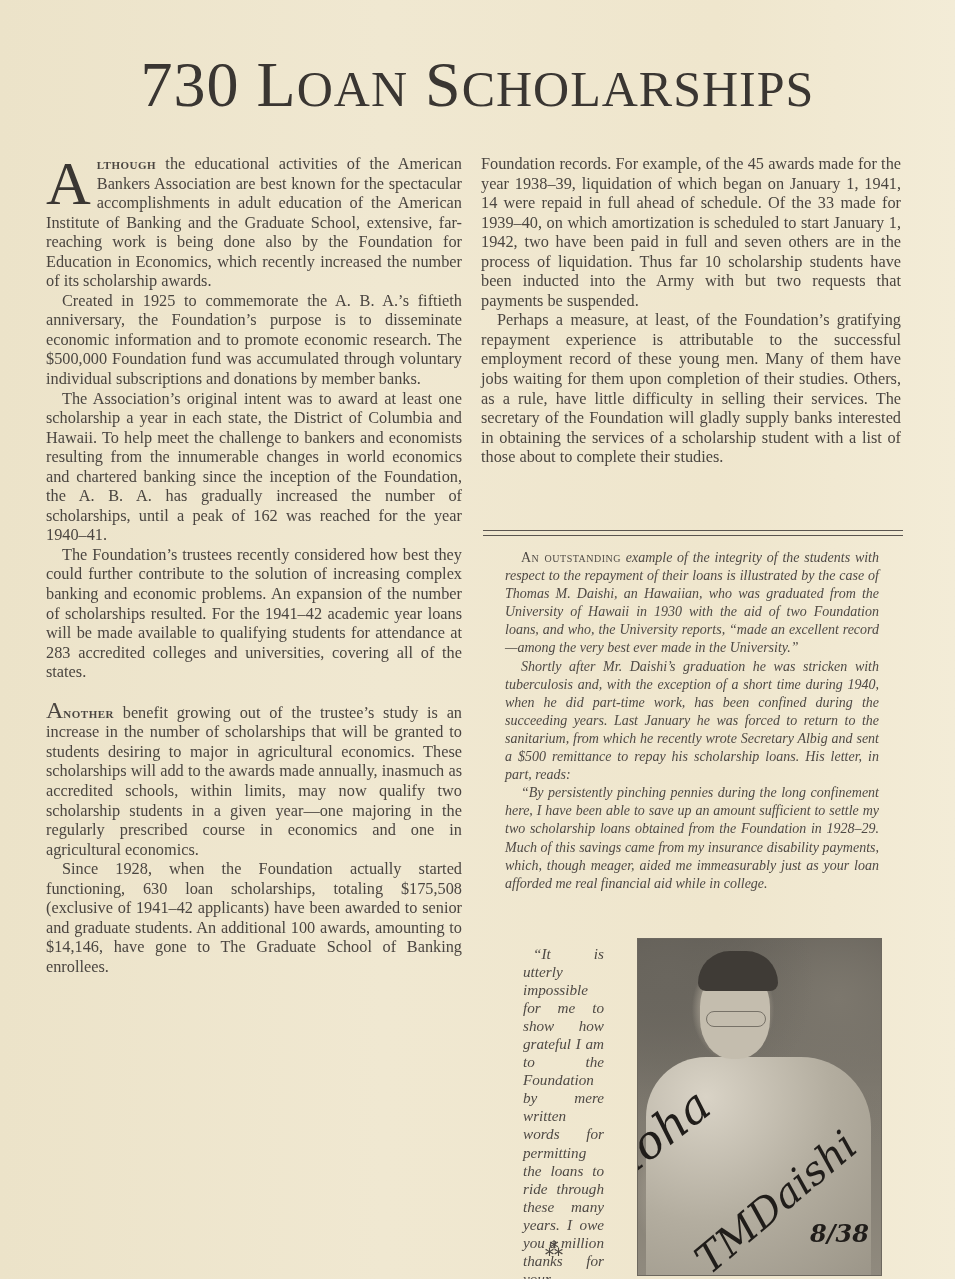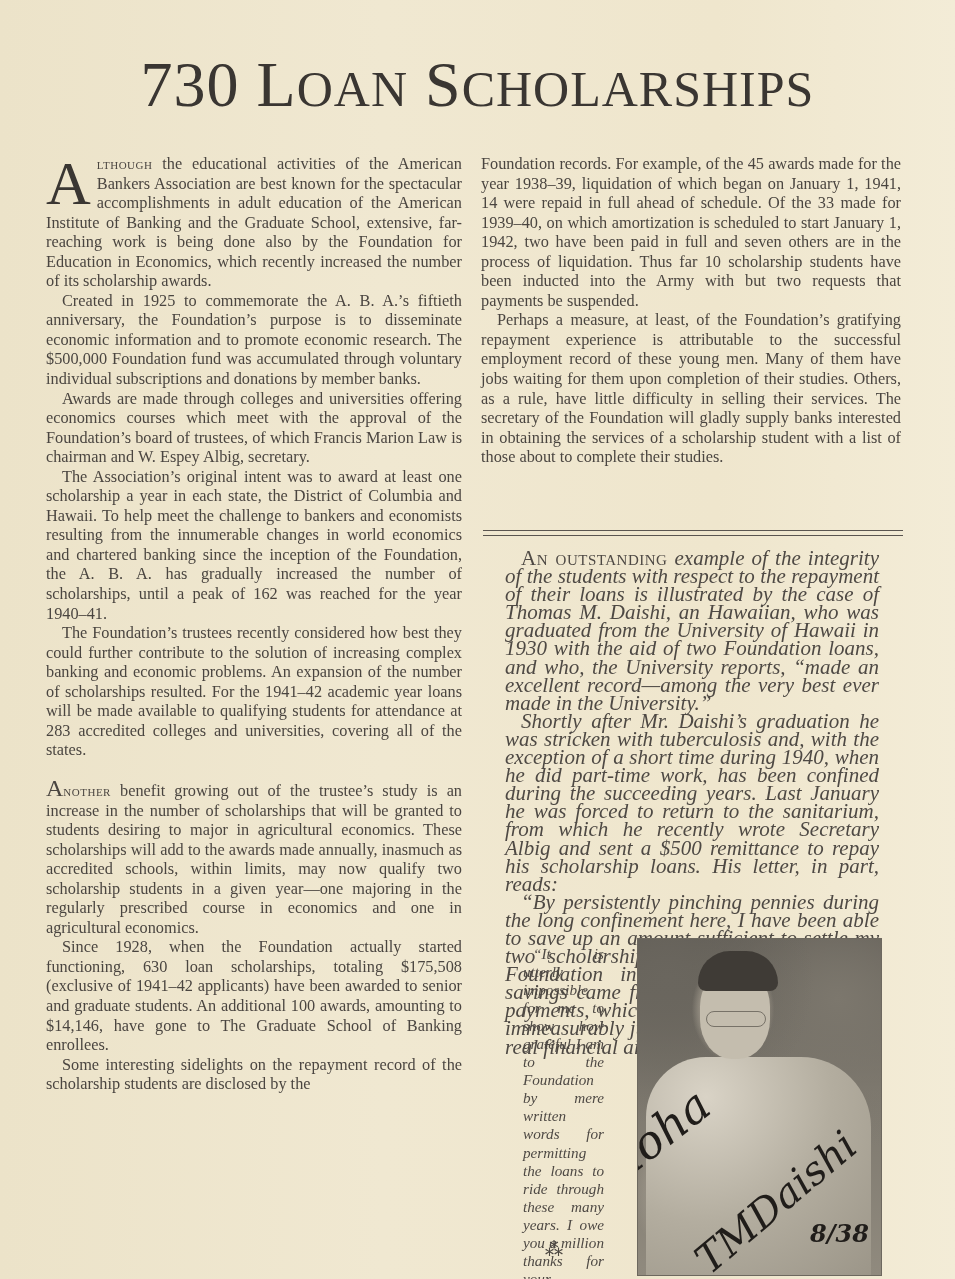--- a/index.html
+++ b/index.html
@@ -29,30 +29,30 @@
     text-align: justify;
   }
   .col-left { left: 46px; width: 416px; }
   .col-right { left: 481px; width: 420px; }
   .col p { margin: 0; text-indent: 16px; }
   .col p.noindent { text-indent: 0; }
   .dropcap {
     float: left; font-size: 62px; line-height: 50px;
     margin: 4px 6px 0 0; color: #3a3632; text-indent: 0;
   }
-  .smallcaps { font-variant: small-caps; letter-spacing: 0.5px; }
+  .smallcaps { font-variant: small-caps; letter-spacing: 0.5px; font-weight: bold; }
   .bigA { font-size: 24px; }
   .section-gap { height: 19px; }
   .rule {
     position: absolute; left: 483px; width: 420px; top: 530px;
     height: 4px; border-top: 1.5px solid #5a5550; border-bottom: 1.5px solid #5a5550;
   }
   .sidebar {
     position: absolute; left: 505px; width: 374px; top: 549px;
-    font-size: 21px; line-height: 18.1px; font-style: italic;
+    font-size: 14px; line-height: 18.1px; font-style: italic;
     text-align: justify; color: #4e4944; font-family: Liberation Serif, serif;
   }
   .sidebar p { margin: 0; text-indent: 16px; }
   .sidebar .lead { font-style: normal; font-variant: small-caps; letter-spacing: 0.5px; }
   .narrow {
     position: absolute; left: 507px; width: 113px; top: 929px;
     font-size: 15.2px; line-height: 18.05px; font-style: italic;
     text-align: justify; color: #4e4944;
   }
   .narrow p { margin: 16px; text-indent: 10px; }
@@ -111,29 +111,27 @@
     <span class="big">730</span>
     <span class="big">L</span><span class="sc">OAN</span>
     <span class="big">S</span><span class="sc">CHOLARSHIPS</span>
   </h1>
 
   <div class="col col-left">
     <p class="noindent">
       <span class="dropcap">A</span><span class="smallcaps">lthough</span><span> the educational activities of the American Bankers Association are best known for the spectacular accomplishments in adult education of the American Institute of Banking and the Graduate School, extensive, far-reaching work is being done also by the Foundation for Education in Economics, which recently increased the number of its scholarship awards.</span>
     </p>
     <p>Created in 1925 to commemorate the A. B. A.’s fiftieth anniversary, the Foundation’s purpose is to disseminate economic information and to promote economic research. The $500,000 Foundation fund was accumulated through voluntary individual subscriptions and donations by member banks.</p>
-    <p>Awards are made through colleges and universities offering economics courses which meet with the approval of the Foundation’s board of trustees, of which Francis Marion Law is chairman and W. Espey Albig, secretary.</p>
     <p>The Association’s original intent was to award at least one scholarship a year in each state, the District of Columbia and Hawaii. To help meet the challenge to bankers and economists resulting from the innumerable changes in world economics and chartered banking since the inception of the Foundation, the A. B. A. has gradually increased the number of scholarships, until a peak of 162 was reached for the year 1940–41.</p>
     <p>The Foundation’s trustees recently considered how best they could further contribute to the solution of increasing complex banking and economic problems. An expansion of the number of scholarships resulted. For the 1941–42 academic year loans will be made available to qualifying students for attendance at 283 accredited colleges and universities, covering all of the states.</p>
     <div class="section-gap"></div>
     <p class="noindent">
       <span class="bigA">A</span><span class="smallcaps">nother</span><span> benefit growing out of the trustee’s study is an increase in the number of scholarships that will be granted to students desiring to major in agricultural economics. These scholarships will add to the awards made annually, inasmuch as accredited schools, within limits, may now qualify two scholarship students in a given year—one majoring in the regularly prescribed course in economics and one in agricultural economics.</span>
     </p>
     <p>Since 1928, when the Foundation actually started functioning, 630 loan scholarships, totaling $175,508 (exclusive of 1941–42 applicants) have been awarded to senior and graduate students. An additional 100 awards, amounting to $14,146, have gone to The Graduate School of Banking enrollees.</p>
-    <p>Some interesting sidelights on the repayment record of the scholarship students are disclosed by the</p>
   </div>
 
   <div class="col col-right">
     <p class="noindent">Foundation records. For example, of the 45 awards made for the year 1938–39, liquidation of which began on January 1, 1941, 14 were repaid in full ahead of schedule. Of the 33 made for 1939–40, on which amortization is scheduled to start January 1, 1942, two have been paid in full and seven others are in the process of liquidation. Thus far 10 scholarship students have been inducted into the Army with but two requests that payments be suspended.</p>
     <p>Perhaps a measure, at least, of the Foundation’s gratifying repayment experience is attributable to the successful employment record of these young men. Many of them have jobs waiting for them upon completion of their studies. Others, as a rule, have little difficulty in selling their services. The secretary of the Foundation will gladly supply banks interested in obtaining the services of a scholarship student with a list of those about to complete their studies.</p>
   </div>
 
   <div class="rule"></div>
 
   <div class="sidebar">

